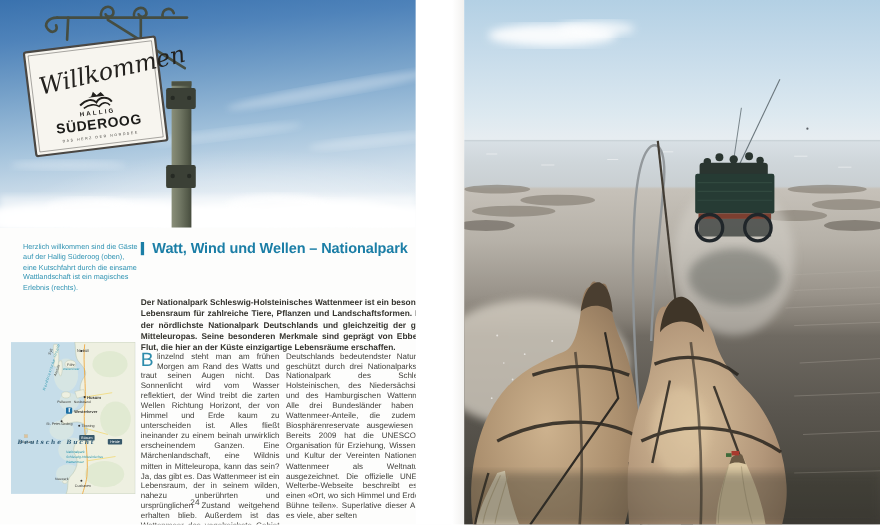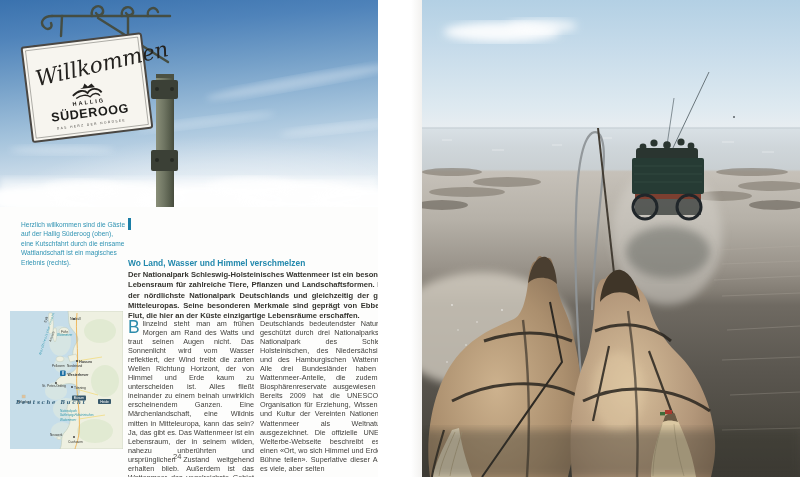--- a/index.html
+++ b/index.html
@@ -124,24 +124,24 @@
 
     <div class="caption">Herzlich willkommen sind die Gäste
 auf der Hallig Süderoog (oben),
 eine Kutschfahrt durch die einsame
 Wattlandschaft ist ein magisches
 Erlebnis (rechts).</div>
 
     <div class="headline">
       <div class="h-row">
         <span class="bar"></span>
+        <span>Watt, Wind und Wellen – Nationalpark</span>
       </div>
     </div>
 
-    <div class="subheading">Wo Land, Wasser und Himmel verschmelzen</div>
 
     <div class="intro">Der Nationalpark Schleswig-Holsteinisches Wattenmeer ist ein besonderer Lebensraum für zahlreiche Tiere, Pflanzen und Landschaftsformen. Er ist der nördlichste Nationalpark Deutschlands und gleichzeitig der größte Mitteleuropas. Seine besonderen Merkmale sind geprägt von Ebbe und Flut, die hier an der Küste einzigartige Lebensräume erschaffen.</div>
 
     <div class="bodycol" id="col1">
       <span class="dropcap">B</span><span>linzelnd steht man am frühen Morgen am Rand des Watts und traut seinen Augen nicht. Das Sonnenlicht wird vom Wasser reflektiert, der Wind treibt die zarten Wellen Richtung Horizont, der von Himmel und Erde kaum zu unterscheiden ist. Alles fließt ineinander zu einem beinah unwirklich erscheinendem Ganzen. Eine Märchenlandschaft, eine Wildnis mitten in Mitteleuropa, kann das sein? Ja, das gibt es. Das Wattenmeer ist ein Lebensraum, der in seinem wilden, nahezu unberührten und ursprünglichen Zustand weitgehend erhalten blieb. Außerdem ist das Wattenmeer das vogelreichste Gebiet Europas und</span>
     </div>
     <div class="bodycol" id="col2">Deutschlands bedeutendster Naturraum, geschützt durch drei Nationalparks: den Nationalpark des Schleswig-Holsteinischen, des Niedersächsischen und des Hamburgischen Wattenmeers. Alle drei Bundesländer haben ihre Wattenmeer-Anteile, die zudem als Biosphärenreservate ausgewiesen sind. Bereits 2009 hat die UNESCO, die Organisation für Erziehung, Wissenschaft und Kultur der Vereinten Nationen, das Wattenmeer als Weltnaturerbe ausgezeichnet. Die offizielle UNESCO-Welterbe-Webseite beschreibt es als einen «Ort, wo sich Himmel und Erde eine Bühne teilen». Superlative dieser Art gibt es viele, aber selten</div>
 
     <div id="map">
       <svg width="113" height="138" viewBox="0 0 113 138">

